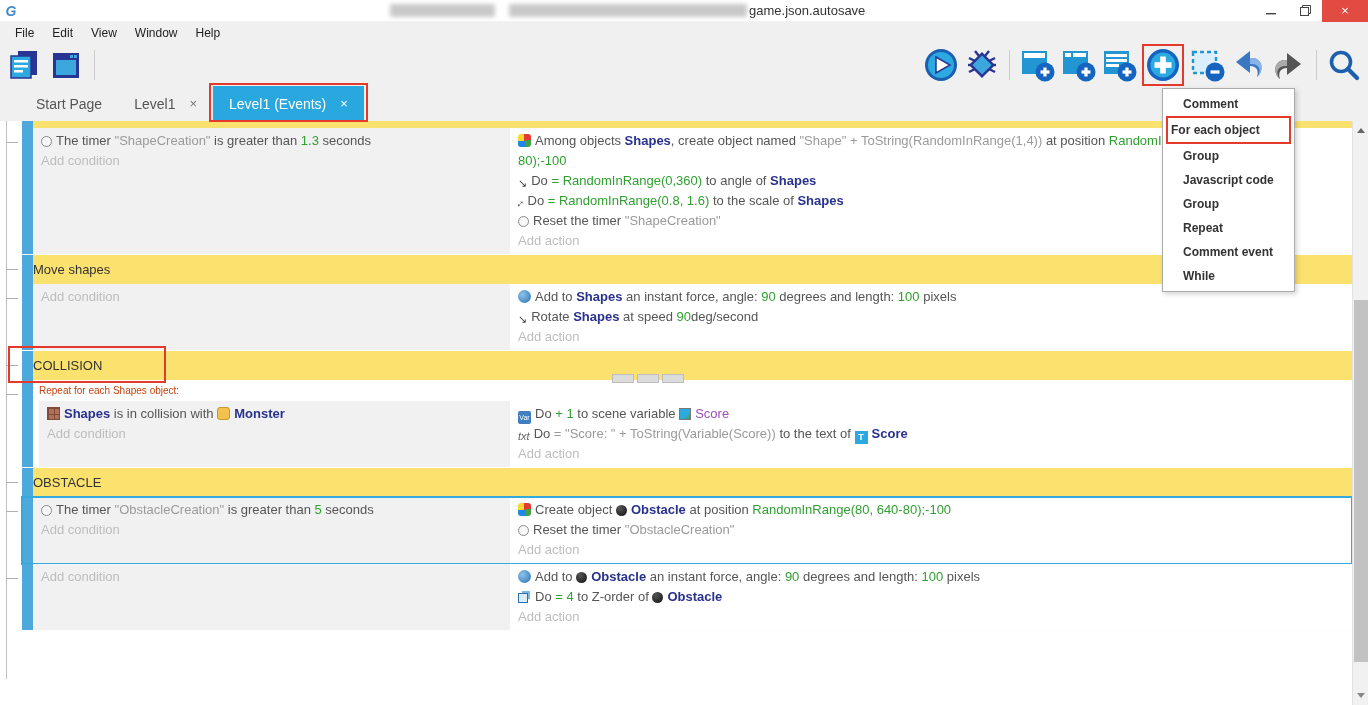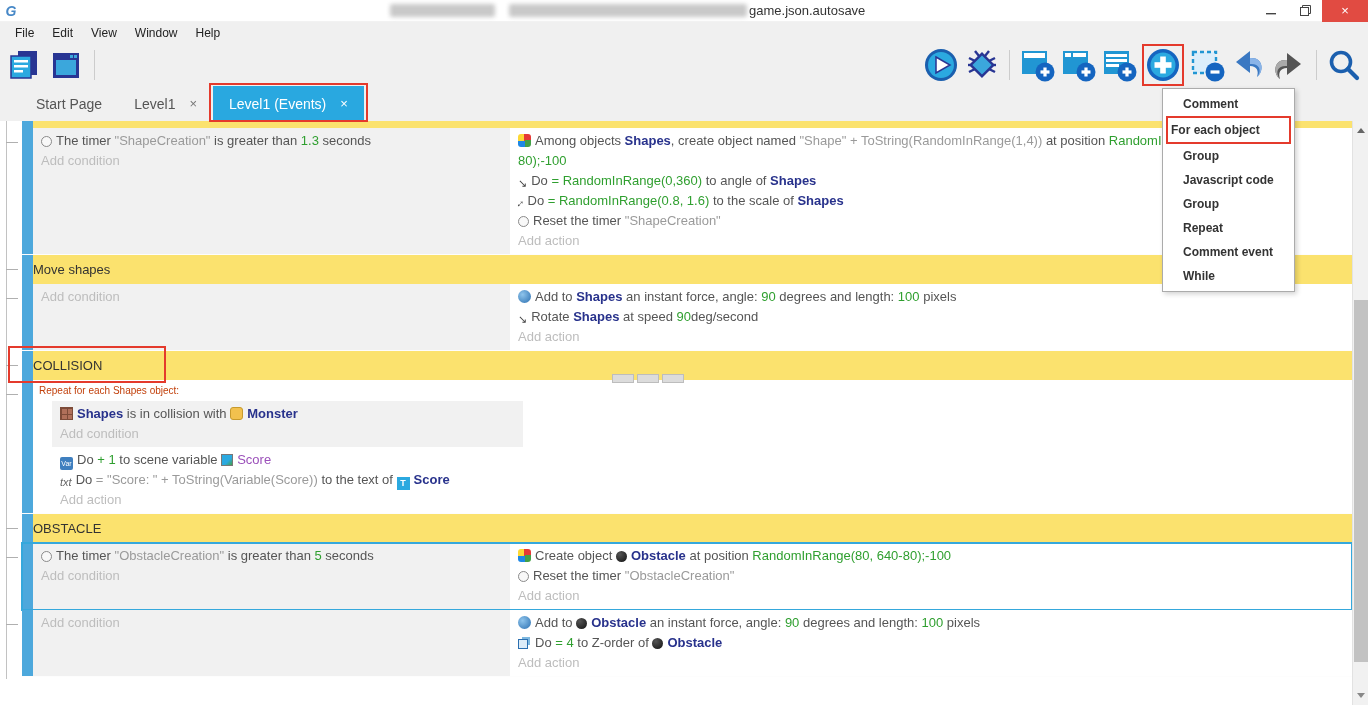--- a/index.html
+++ b/index.html
@@ -51,21 +51,21 @@
   .bar{width:11px;background:var(--bar);flex:none;}
   .gstrip{flex:1;height:7px;background:var(--yellow);}
   .group{height:29px;}
   .glabel{flex:1;background:var(--yellow);color:#333;font-size:13px;display:flex;align-items:center;}
   .anno-collision{position:absolute;left:-14px;top:-5px;width:158px;height:37px;border:2px solid var(--red);pointer-events:none;z-index:20;}
   .event{border-bottom:1px solid #fdfdfd;}
   .event.selected{outline:2px solid #35a8dc;outline-offset:-1px;}
   .ebody{flex:1;min-width:0;}
   .foreach-h{font-size:10px;color:#c2410c;line-height:20px;padding:1px 0 0 6px;background:#fff;}
   .cols{display:flex;align-items:stretch;}
-  .cols.inner{margin-left:19px;flex-direction:column;}
+  .cols.inner{margin-left:6px;}
   .conds{width:477px;flex:none;background:#f1f1f1;padding:3px 0;}
   .cols.inner .conds{width:471px;}
   .acts{flex:1;min-width:0;background:#fff;padding:3px 0;}
   .line{font-size:13px;line-height:20px;color:var(--txt);padding-left:8px;padding-right:60px;}
   .sg-g{color:var(--green);}
   .sg-o{color:var(--navy);font-weight:bold;}
   .sg-p{color:var(--purple);}
   .sg-q{color:var(--q);}
   .sg-ph{color:var(--ph);}
   .dots{position:absolute;top:-6px;left:590px;display:flex;gap:3px;z-index:5;}

